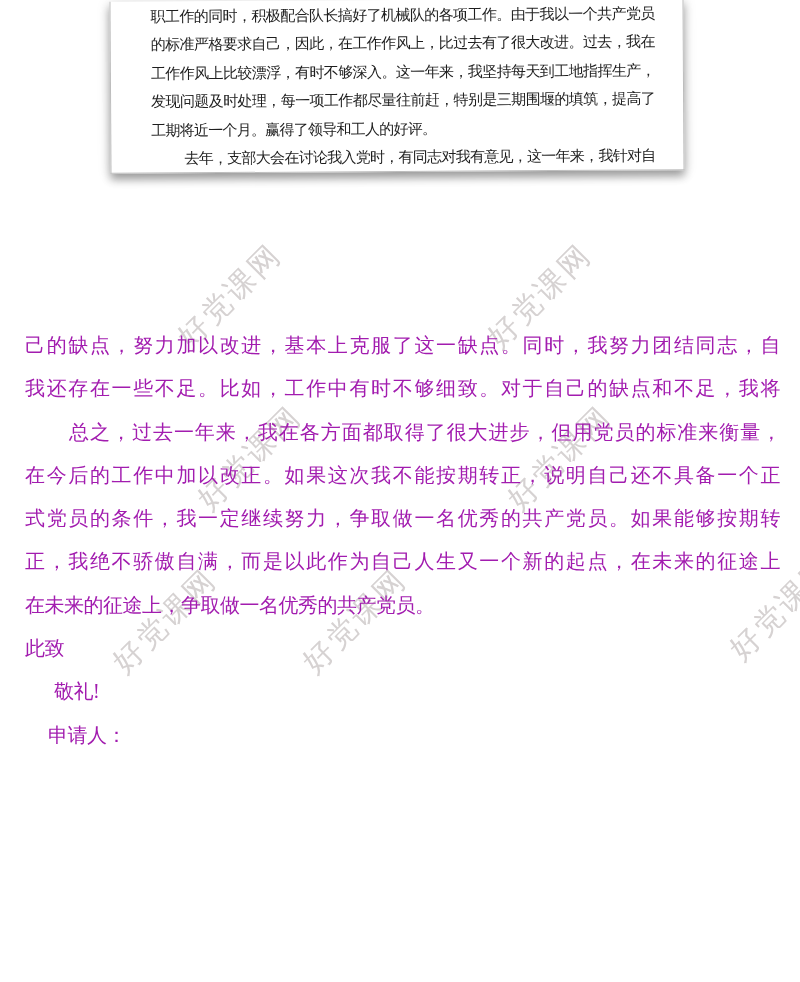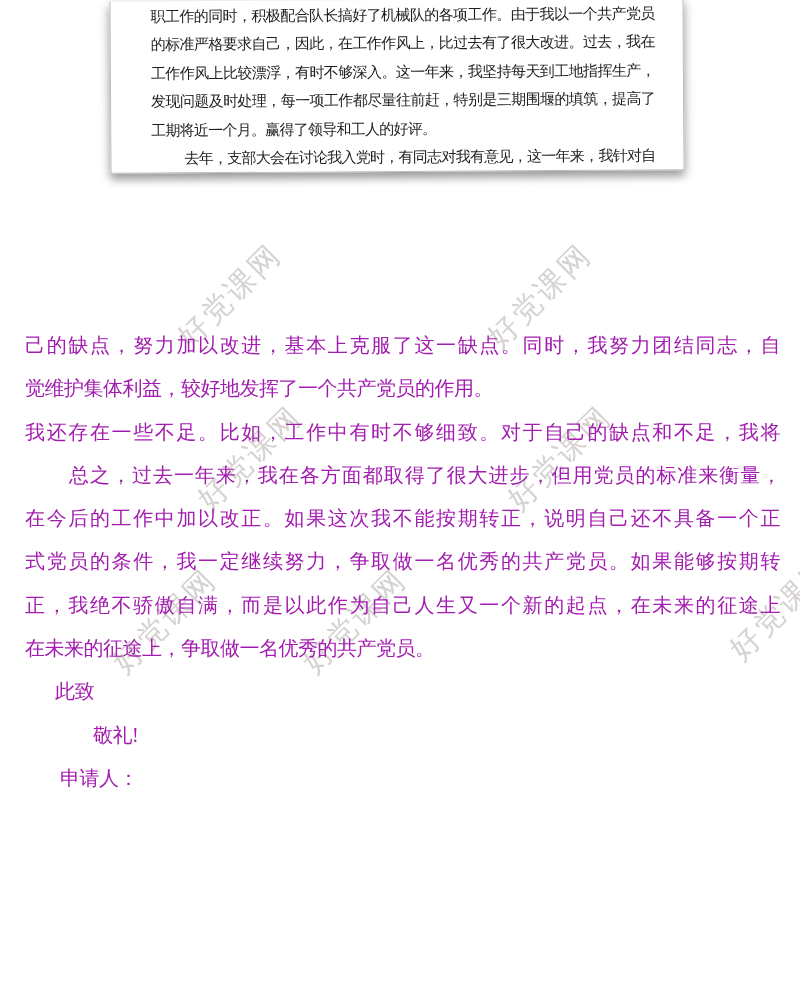--- a/index.html
+++ b/index.html
@@ -21,23 +21,23 @@
 
   
   .body-text { position:absolute; left:25px; top:324px; width:755px; z-index:2; }
   .body-line {
     height:43.3px; line-height:43.3px; font-size:20px;
     letter-spacing:-0.5px; white-space:nowrap; color:#a21caf;
   }
   .stretch { text-align:justify; text-align-last:justify; }
   .ind2 { text-indent:44px; }
   .b-tight { letter-spacing:-1.3px; }
-  .ml30 { margin-left:30px; }
-  .ml43 { margin-left:68px; }
-  .ml35 { margin-left:35px; }
+  .ml30 { }
+  .ml43 { margin-left:29px; }
+  .ml35 { margin-left:23px; }
 
   
   .snippet-card {
     position:absolute; left:110px; top:0; width:574px; height:172px;
     background:#ffffff; z-index:3; box-sizing:border-box;
     border:1px solid #bdbdbd; border-top:none;
     box-shadow:0 6px 9px rgba(0,0,0,0.32), 0 2px 14px rgba(0,0,0,0.15);
     transform:rotate(-0.35deg);
     padding:1px 28px 0 40px;
   }
@@ -66,21 +66,20 @@
     <div class="card-line stretch">职工作的同时，积极配合队长搞好了机械队的各项工作。由于我以一个共产党员</div>
     <div class="card-line stretch">的标准严格要求自己，因此，在工作作风上，比过去有了很大改进。过去，我在</div>
     <div class="card-line stretch">工作作风上比较漂浮，有时不够深入。这一年来，我坚持每天到工地指挥生产，</div>
     <div class="card-line stretch">发现问题及时处理，每一项工作都尽量往前赶，特别是三期围堰的填筑，提高了</div>
     <div class="card-line">工期将近一个月。赢得了领导和工人的好评。</div>
     <div class="card-line stretch ind2c">去年，支部大会在讨论我入党时，有同志对我有意见，这一年来，我针对自</div>
   </div>
 
   <div class="body-text">
     <div class="body-line stretch">己的缺点，努力加以改进，基本上克服了这一缺点。同时，我努力团结同志，自</div>
-    <div class="body-line">觉维护集体利益，较好地发挥了一个共产党员的作用。</div>
     <div class="body-line stretch">我还存在一些不足。比如，工作中有时不够细致。对于自己的缺点和不足，我将</div>
     <div class="body-line stretch ind2 b-tight">总之，过去一年来，我在各方面都取得了很大进步，但用党员的标准来衡量，</div>
     <div class="body-line stretch">在今后的工作中加以改正。如果这次我不能按期转正，说明自己还不具备一个正</div>
     <div class="body-line stretch">式党员的条件，我一定继续努力，争取做一名优秀的共产党员。如果能够按期转</div>
     <div class="body-line stretch">正，我绝不骄傲自满，而是以此作为自己人生又一个新的起点，在未来的征途上</div>
     <div class="body-line">在未来的征途上，争取做一名优秀的共产党员。</div>
     <div class="body-line ml30">此致</div>
     <div class="body-line ml43">敬礼!</div>
     <div class="body-line ml35">申请人：</div>
   </div>

